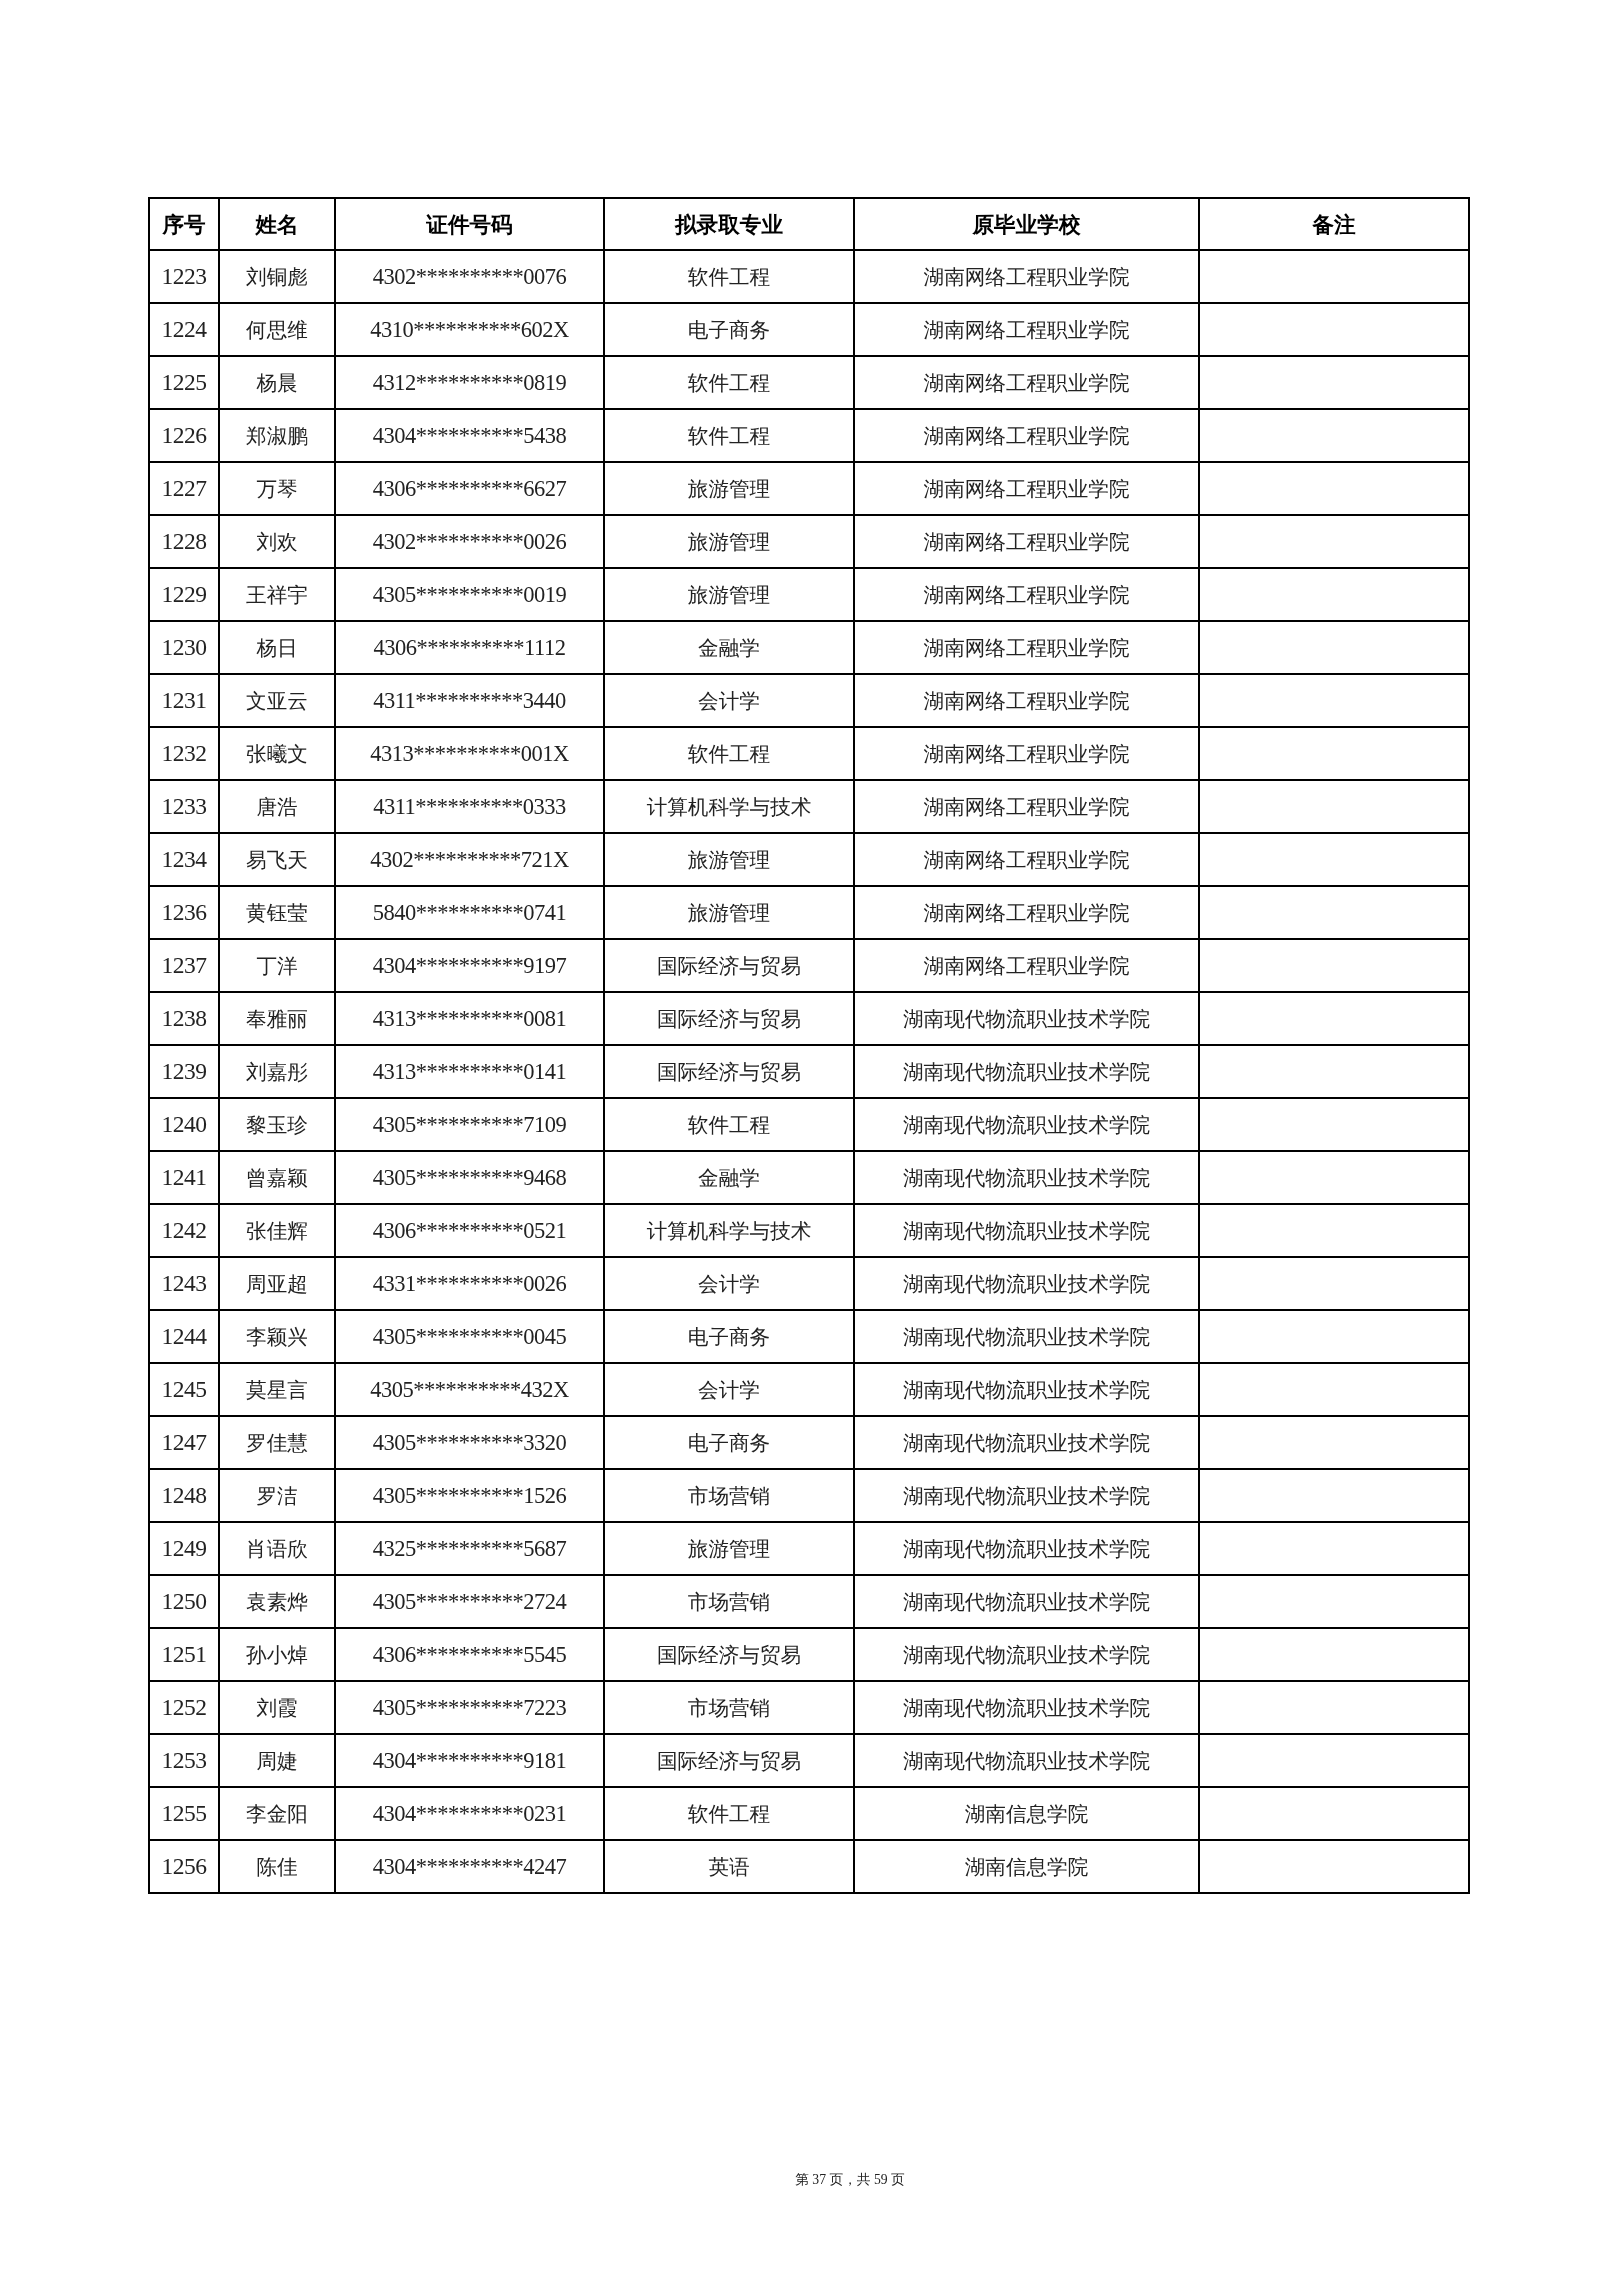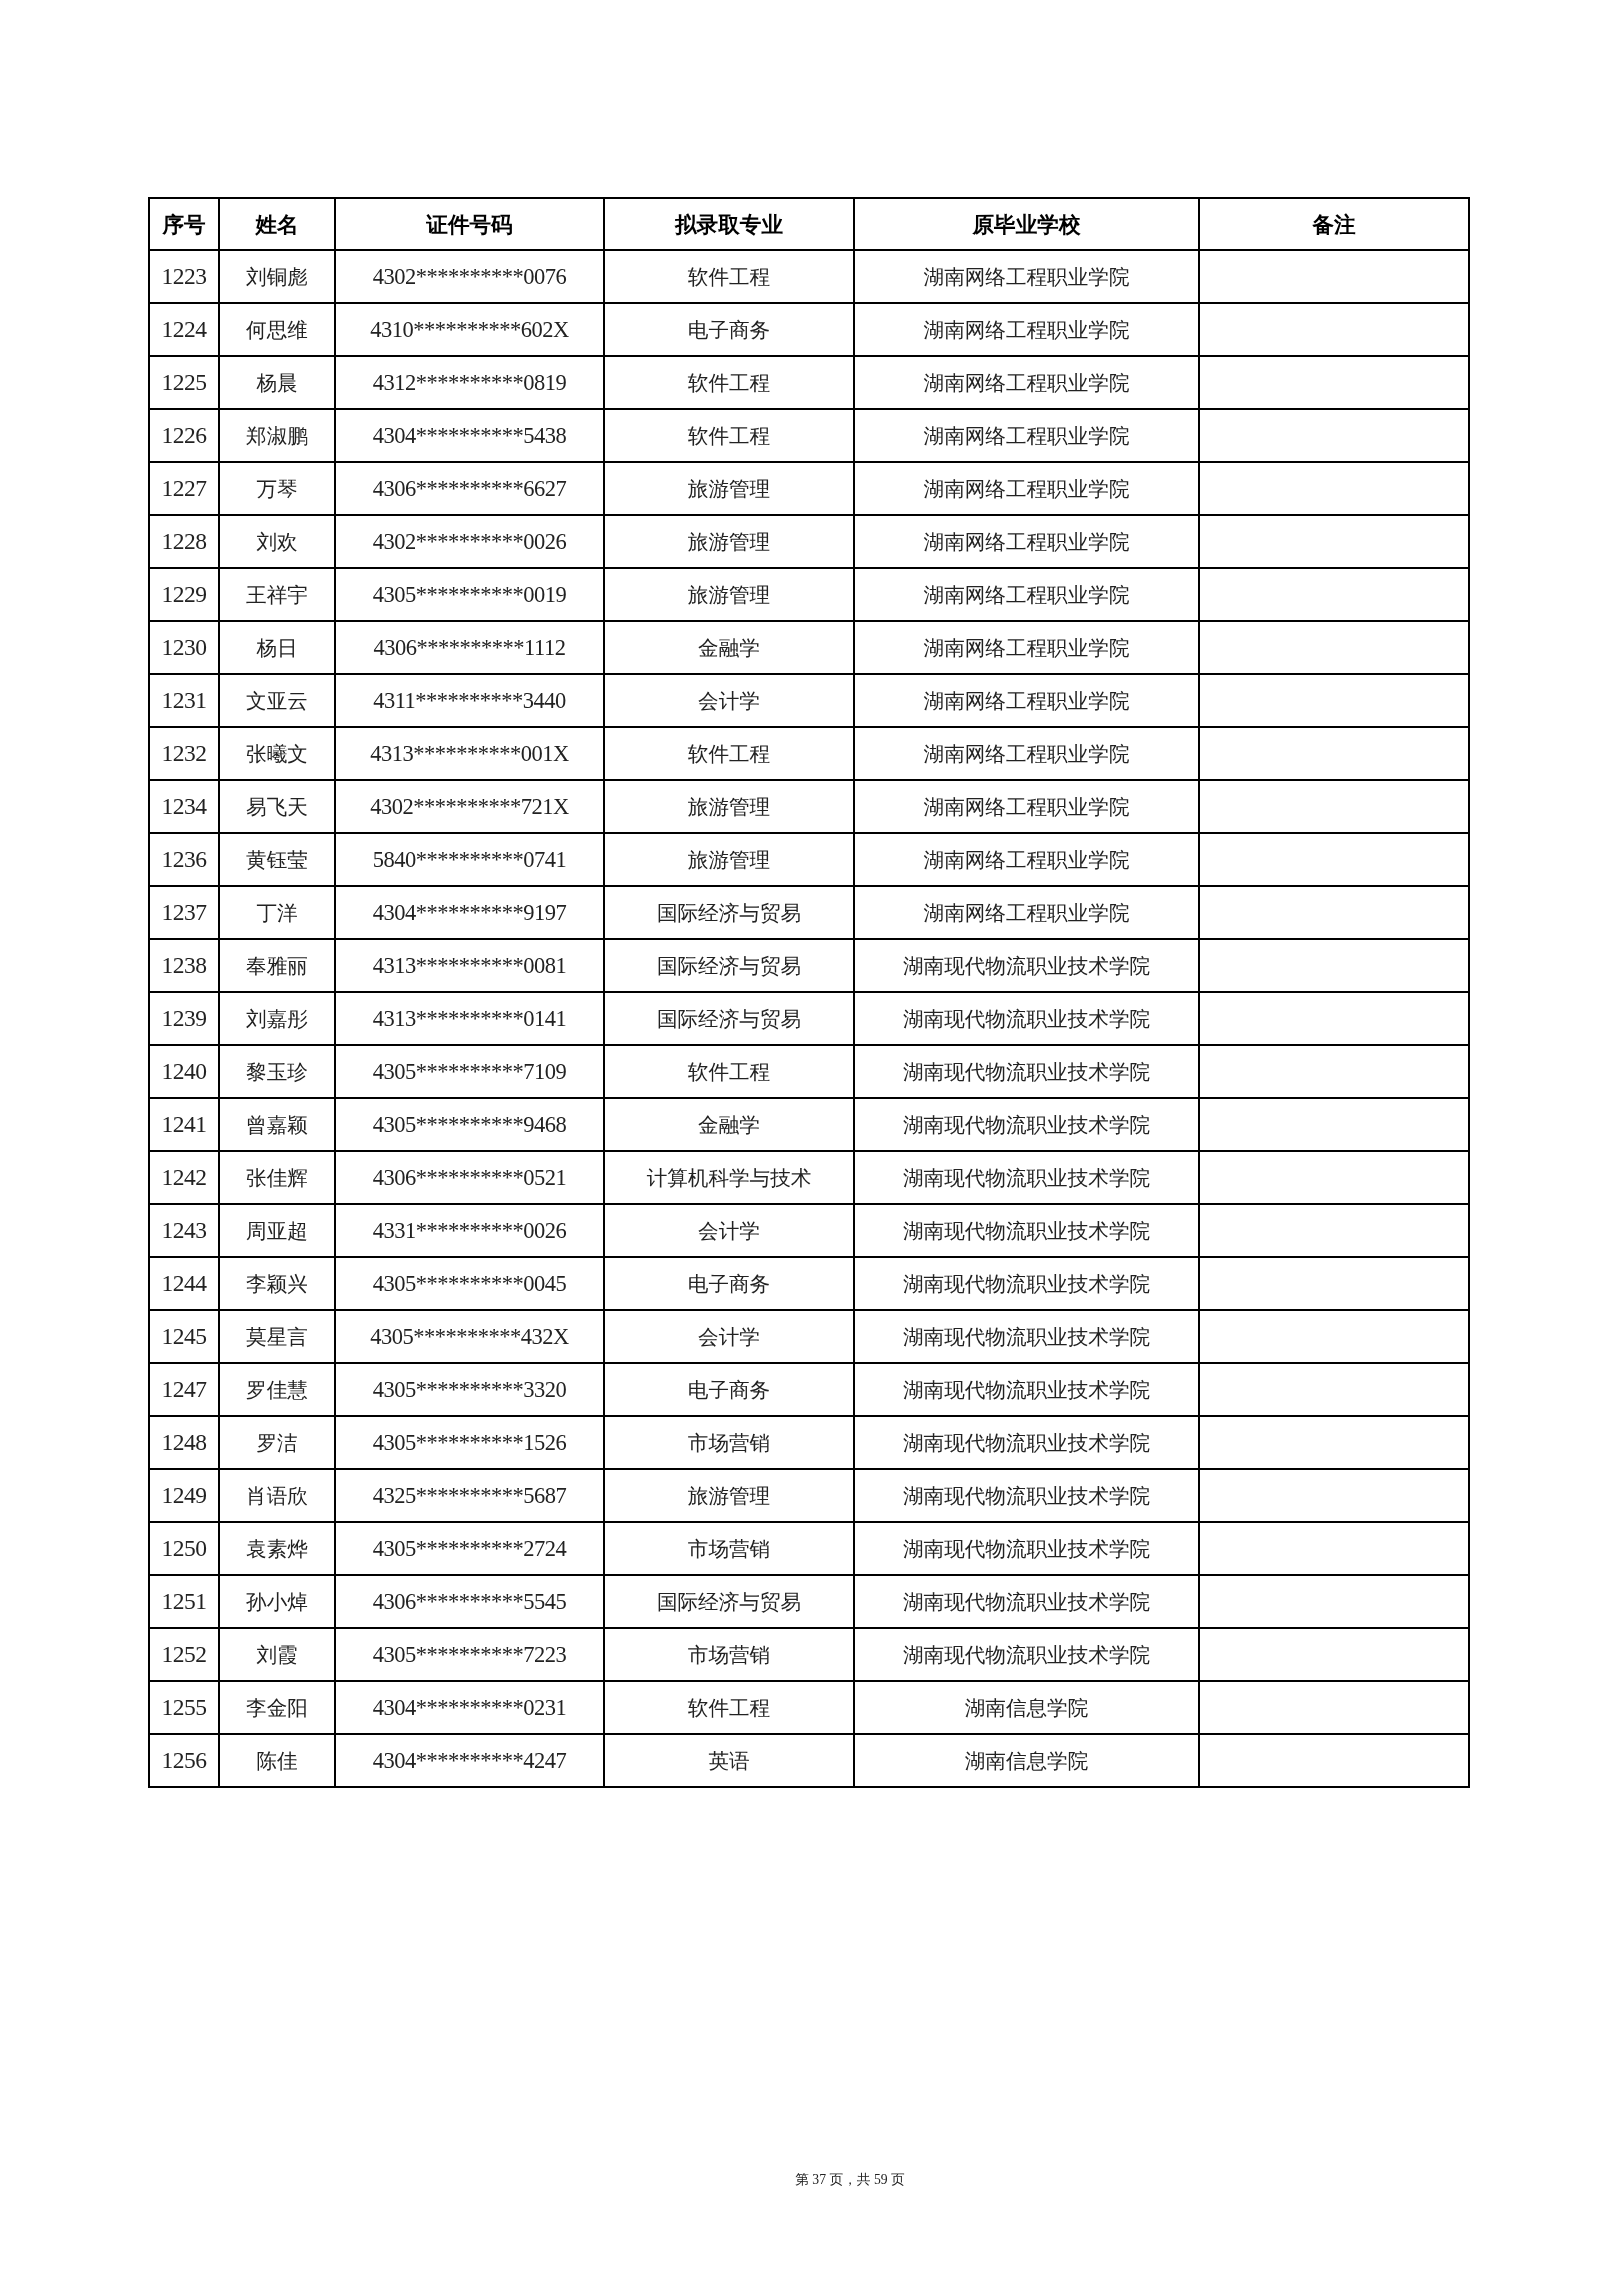--- a/index.html
+++ b/index.html
@@ -114,20 +114,28 @@
       </tr>
       <tr>
         <td class="num">1232</td>
         <td>张曦文</td>
         <td class="id">4313**********001X</td>
         <td>软件工程</td>
         <td>湖南网络工程职业学院</td>
         <td></td>
       </tr>
       <tr>
+        <td class="num">1233</td>
+        <td>唐浩</td>
+        <td class="id">4311**********0333</td>
+        <td>计算机科学与技术</td>
+        <td>湖南网络工程职业学院</td>
+        <td></td>
+      </tr>
+      <tr>
         <td class="num">1234</td>
         <td>易飞天</td>
         <td class="id">4302**********721X</td>
         <td>旅游管理</td>
         <td>湖南网络工程职业学院</td>
         <td></td>
       </tr>
       <tr>
         <td class="num">1236</td>
         <td>黄钰莹</td>
@@ -246,20 +254,28 @@
         <td class="id">4306**********5545</td>
         <td>国际经济与贸易</td>
         <td>湖南现代物流职业技术学院</td>
         <td></td>
       </tr>
       <tr>
         <td class="num">1252</td>
         <td>刘霞</td>
         <td class="id">4305**********7223</td>
         <td>市场营销</td>
+        <td>湖南现代物流职业技术学院</td>
+        <td></td>
+      </tr>
+      <tr>
+        <td class="num">1253</td>
+        <td>周婕</td>
+        <td class="id">4304**********9181</td>
+        <td>国际经济与贸易</td>
         <td>湖南现代物流职业技术学院</td>
         <td></td>
       </tr>
       <tr>
         <td class="num">1255</td>
         <td>李金阳</td>
         <td class="id">4304**********0231</td>
         <td>软件工程</td>
         <td>湖南信息学院</td>
         <td></td>

